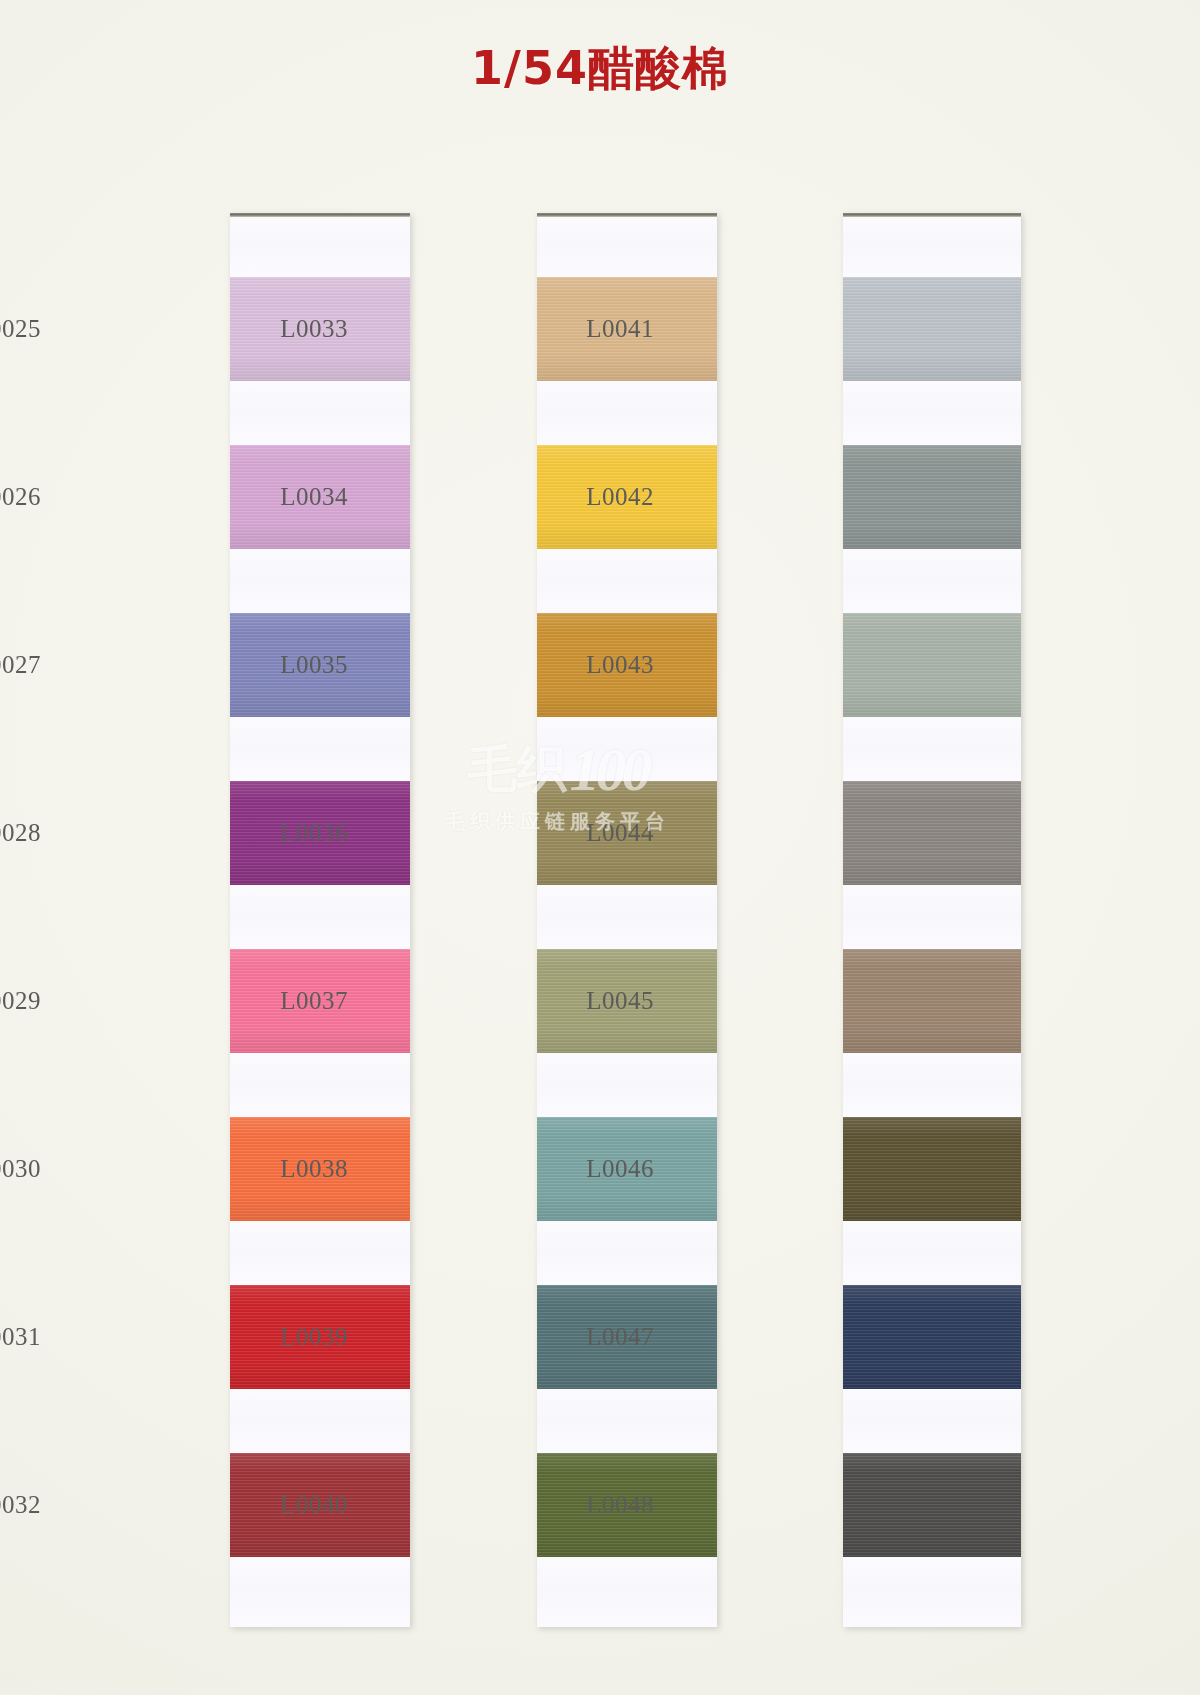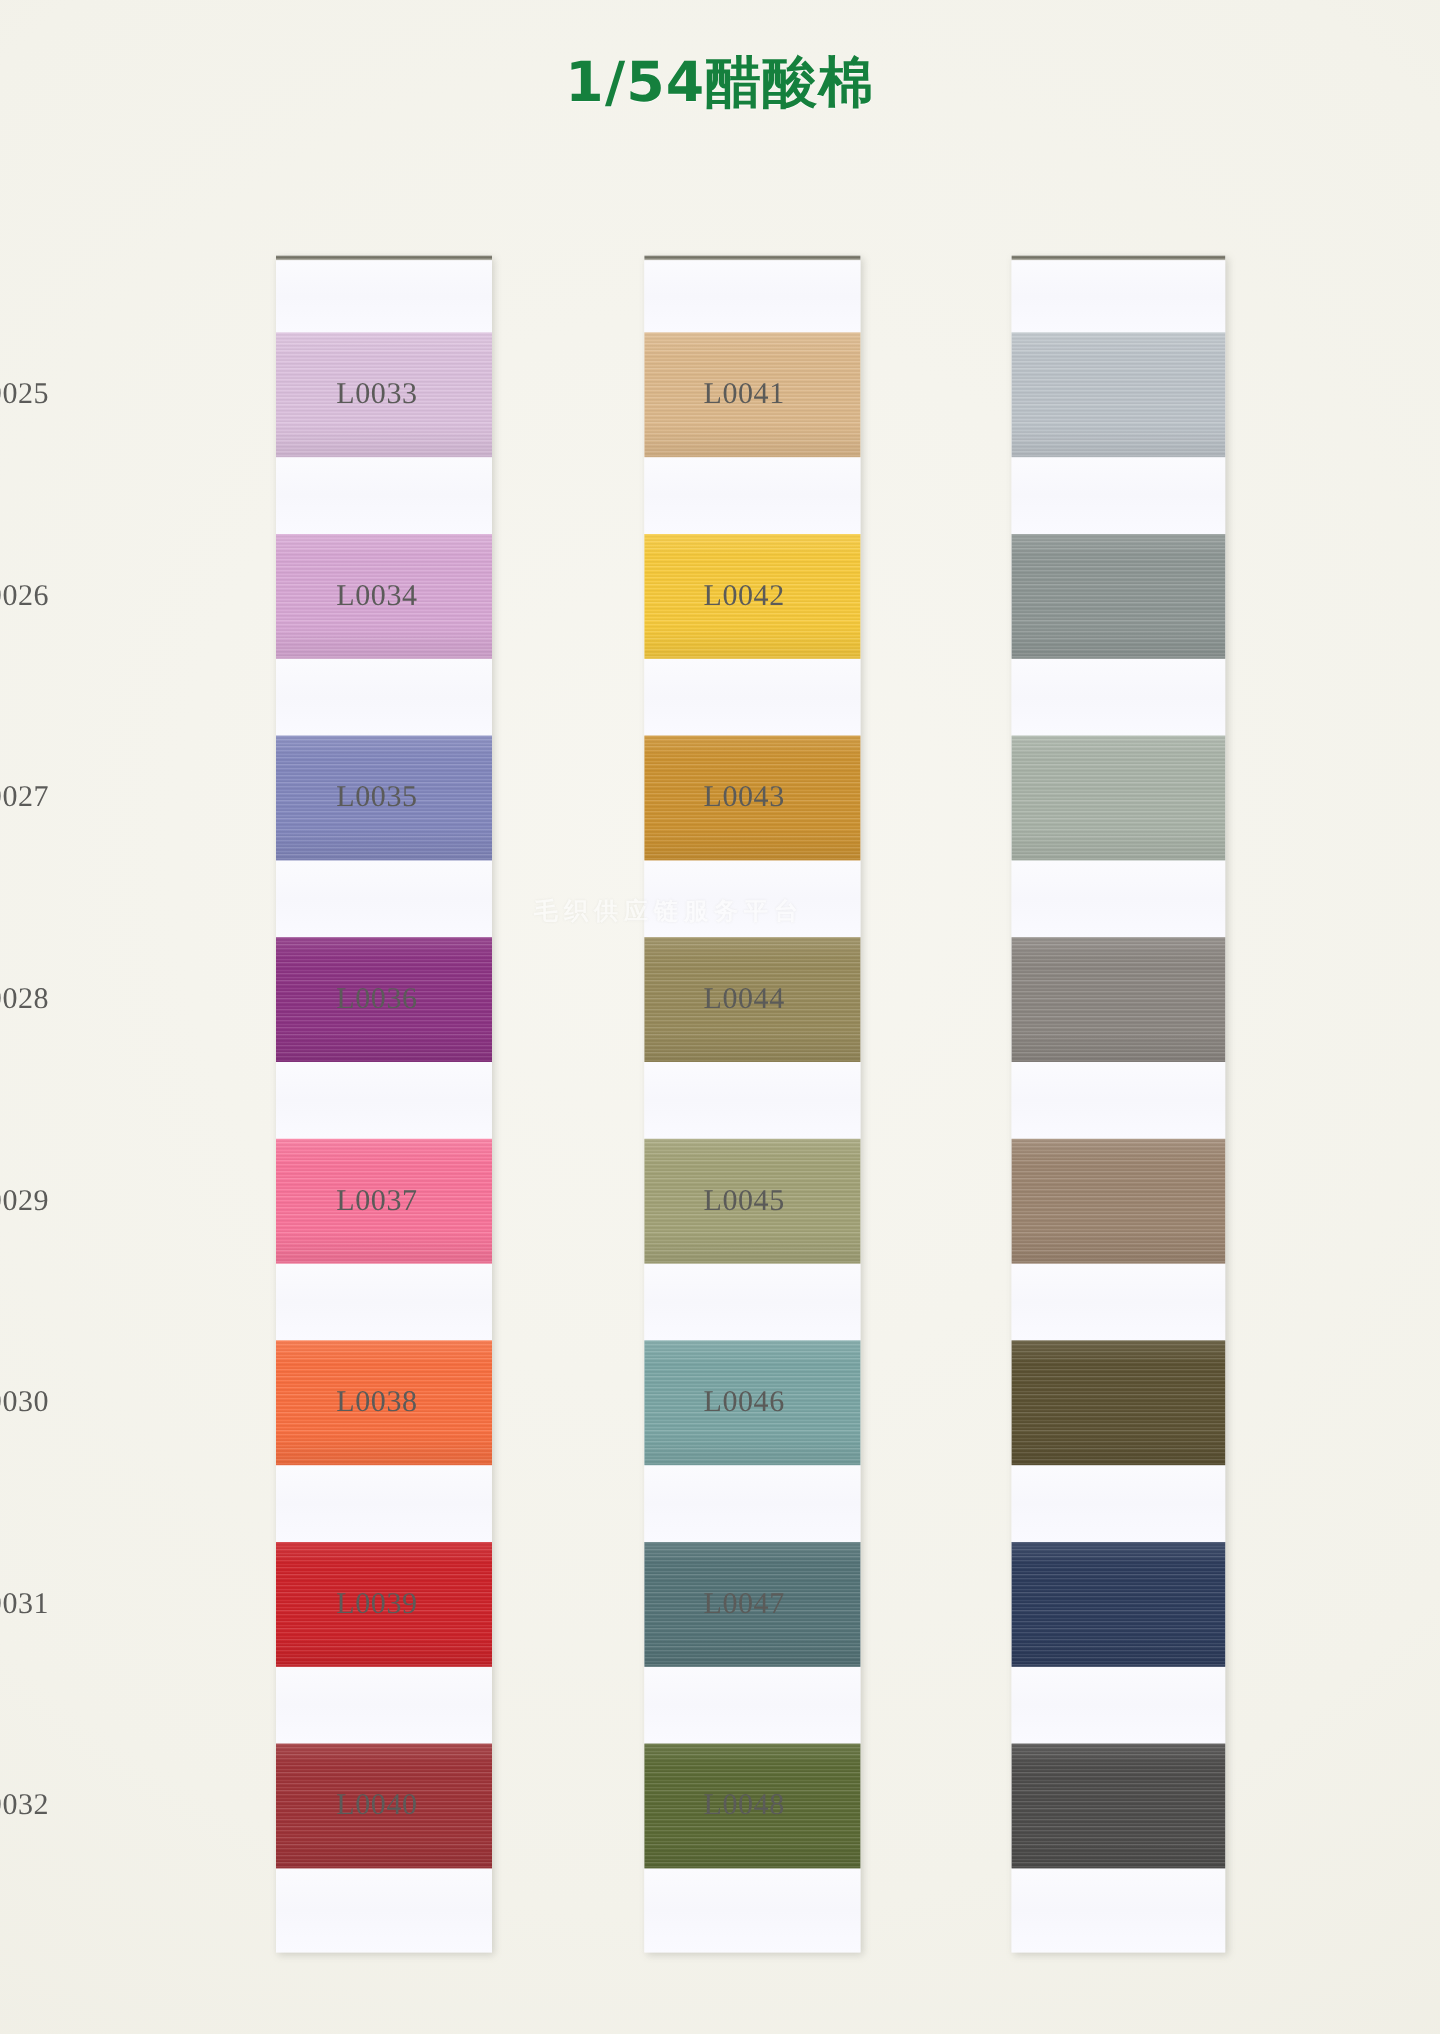--- a/index.html
+++ b/index.html
@@ -26,21 +26,21 @@
   .page-title {
     position: absolute;
     top: 38px;
     left: 0;
     width: 1200px;
     text-align: center;
     font-family: "DejaVu Sans", sans-serif;
     font-size: 46px;
     font-weight: 700;
     letter-spacing: 1px;
-    color: #15803d;
+    color: #b91c1c;
     text-shadow: 0 1px 0 rgba(255,255,255,0.6);
   }
 
   .columns {
     position: absolute;
     top: 0;
     left: 0;
     width: 1200px;
     height: 1695px;
   }
@@ -258,14 +258,18 @@
       <div class="label" style="top: 452px;">L0043</div>
       <div class="label" style="top: 620px;">L0044</div>
       <div class="label" style="top: 788px;">L0045</div>
       <div class="label" style="top: 956px;">L0046</div>
       <div class="label" style="top: 1124px;">L0047</div>
       <div class="label" style="top: 1292px;">L0048</div>
     </div>
   </div>
 
 <div class="watermark">
+  <div class="wm-row">
+    <span class="wm-main">毛织</span>
+    <span class="wm-100">100</span>
+  </div>
   <div class="wm-sub">毛织供应链服务平台</div>
 </div>
 
 </body></html>

